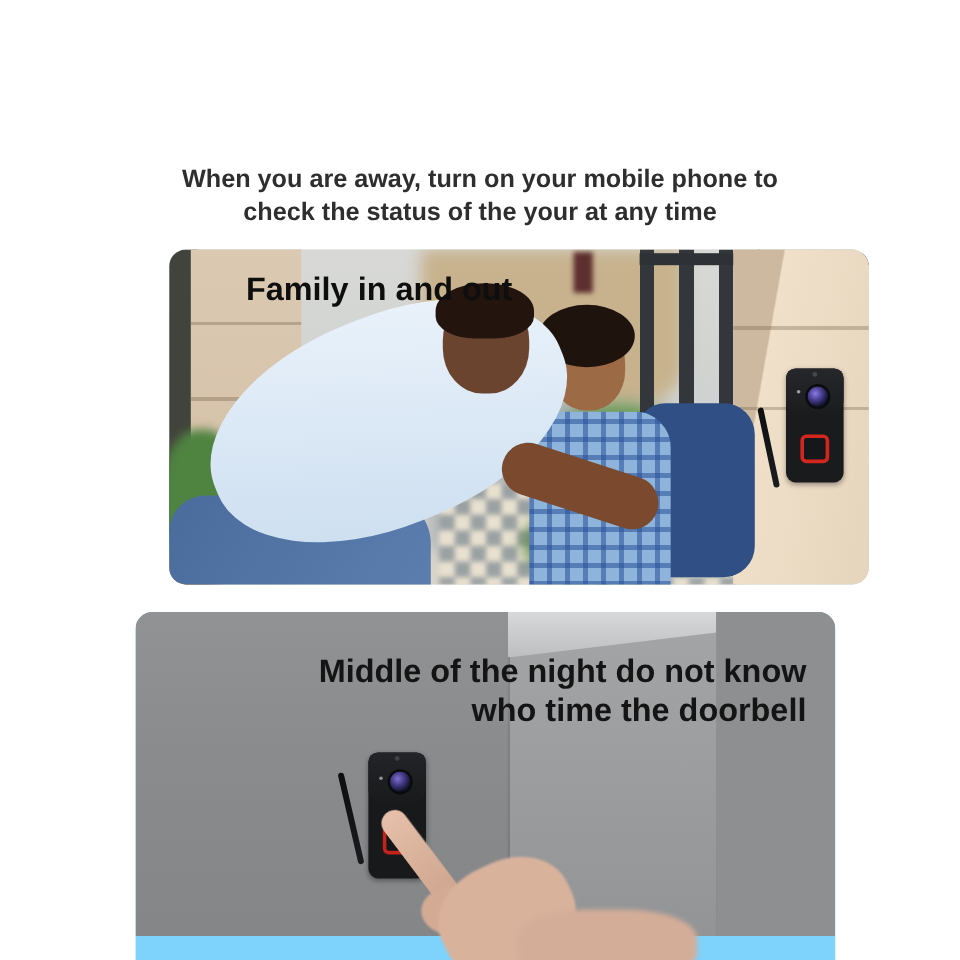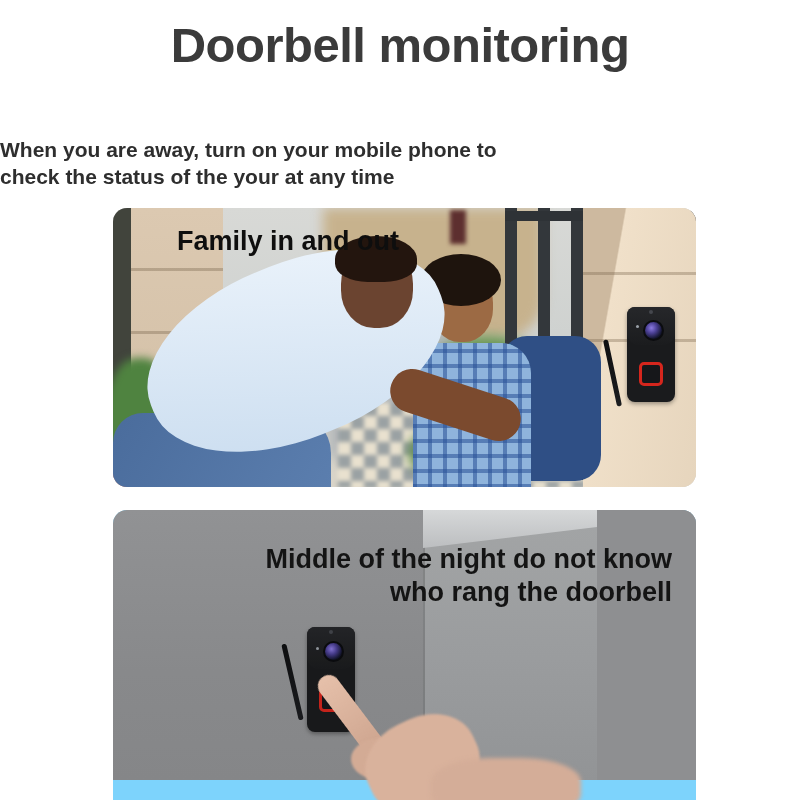--- a/index.html
+++ b/index.html
@@ -1,25 +1,25 @@
 <!DOCTYPE html>
 <html><head>
 <meta charset="utf-8">
 <style>
   html,body{margin:0;padding:0;background:#ffffff;}
   .canvas{position:relative;width:800px;height:800px;background:#ffffff;overflow:hidden;
           font-family:"Liberation Sans", sans-serif;}
   
   .title{position:absolute;left:0;top:16px;width:800px;text-align:center;
          font-size:49px;line-height:58px;font-weight:700;color:#3b3b3b;letter-spacing:-0.5px;}
-  .subtitle{position:absolute;left:0;top:136px;width:800px;
+  .subtitle{position:absolute;left:0;top:136px;width:800px;text-align:center;
             font-size:21px;line-height:27px;font-weight:700;color:#2e2e2e;}
   
   .photo{position:absolute;left:113px;width:583px;border-radius:14px;overflow:hidden;}
-  .fig1{top:208px;height:279px;background:#cfd3d4;}
+  .fig1{top:208px;height:279px;background:#cfd3d4;margin-left:28px;}
   .fig2{top:510px;height:336px;background:#7dd3fc;}
   .abs{position:absolute;}
   
   .f1-base{left:0;top:0;width:583px;height:279px;
            background:linear-gradient(180deg,#d8d9d6 0%,#cfd2d0 45%,#d9d4c8 100%);}
   .f1-building{left:210px;top:0;width:220px;height:130px;background:#c7b28d;
                border-radius:0 0 40px 40px;filter:blur(6px);}
   .f1-road{left:215px;top:120px;width:130px;height:130px;background:#b4b8ba;filter:blur(6px);}
   .f1-lamp{left:337px;top:2px;width:16px;height:34px;background:#5d2f2f;filter:blur(2px);}
   .f1-sign{left:222px;top:42px;width:13px;height:22px;background:#d6c92e;filter:blur(2px);}
@@ -98,21 +98,20 @@
   .db-speck{position:absolute;left:18%;top:48%;width:3px;height:3px;border-radius:50%;background:#9aa0a8;}
   .db-button{position:absolute;left:50%;top:58%;width:18px;height:18px;margin-left:-12px;border-radius:5px;
              background:#16171a;border:3px solid #d5261d;}
 </style>
 </head>
 <body>
 
 <div class="canvas">
 
   <div class="title">
-    <div>Doorbell monitoring</div>
   </div>
   <div class="subtitle">
     <div>When you are away, turn on your mobile phone to</div>
     <div>check the status of the your at any time</div>
   </div>
 
   <div class="photo fig1">
     <div class="abs f1-base"></div>
     <div class="abs f1-building"></div>
     <div class="abs f1-road"></div>
@@ -174,17 +173,17 @@
       </div>
     </div>
 
     <div class="abs f2-finger"></div>
     <div class="abs f2-knuckle"></div>
     <div class="abs f2-palm"></div>
     <div class="abs f2-wrist"></div>
 
     <div class="abs caption2">
       <div>Middle of the night do not know</div>
-      <div>who rang the doorbell</div>
+      <div>who time the doorbell</div>
     </div>
   </div>
 
 </div>
 
 </body></html>

